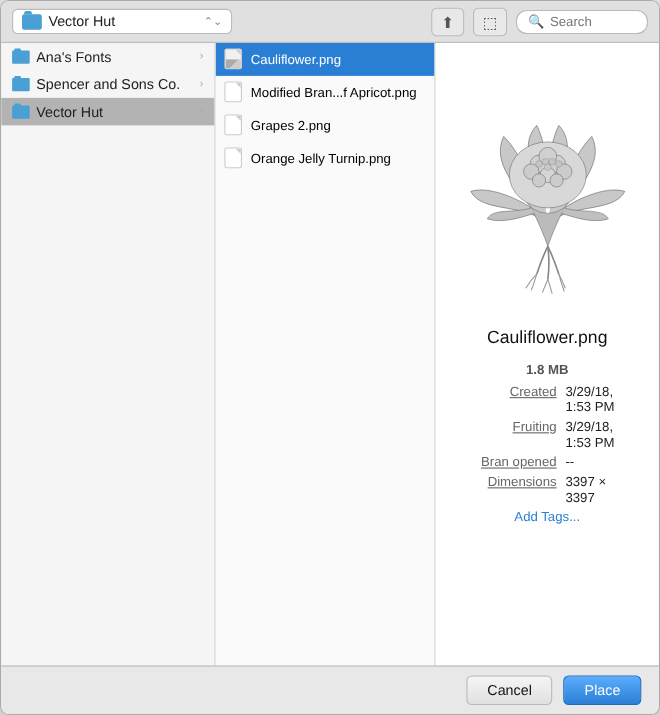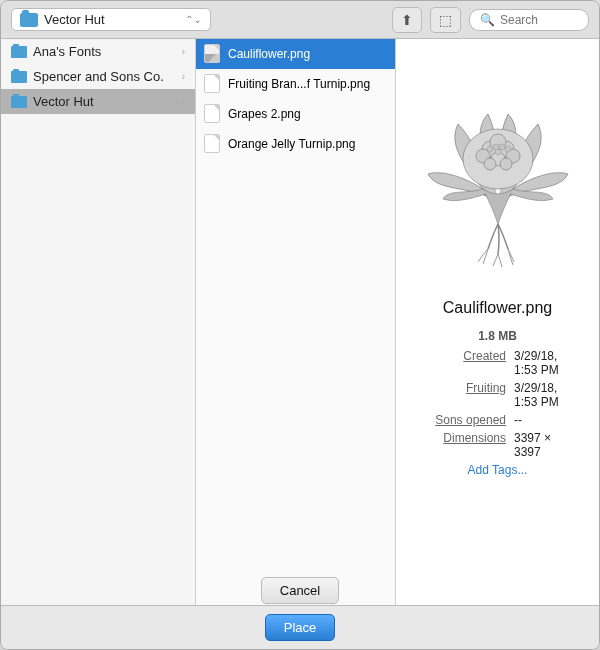--- a/index.html
+++ b/index.html
@@ -306,21 +306,20 @@
     .bottom-bar {
       display: flex;
       justify-content: flex-end;
       align-items: center;
       padding: 8px 16px;
       gap: 10px;
       background: #e8e8e8;
       border-top: 1px solid #bbb;
       flex-shrink: 0;
       height: 44px;
-      flex-direction: column;
     }
     .btn-cancel {
       background: linear-gradient(180deg, #f5f5f5, #e0e0e0);
       border: 1px solid #bbb;
       border-radius: 5px;
       padding: 5px 18px;
       font-size: 13px;
       cursor: pointer;
       color: #111;
     }
@@ -379,21 +378,21 @@
         <div class="file-icon-img">
           <div class="mountain-shape"></div>
         </div>
       </div>
       <span class="file-name">Cauliflower.png</span>
     </div>
     <div class="file-item">
       <div class="file-icon">
         <div class="file-icon-png"></div>
       </div>
-      <span class="file-name">Fruiting Bran...f Turnip.png</span>
+      <span class="file-name">Modified Bran...f Apricot.png</span>
     </div>
     <div class="file-item">
       <div class="file-icon">
         <div class="file-icon-png"></div>
       </div>
       <span class="file-name">Grapes 2.png</span>
     </div>
     <div class="file-item">
       <div class="file-icon">
         <div class="file-icon-png"></div>
@@ -452,21 +451,21 @@
       <div class="meta-size">1.8 MB</div>
       <div class="meta-row">
         <span class="meta-label">Created</span>
         <span class="meta-value">3/29/18, 1:53 PM</span>
       </div>
       <div class="meta-row">
         <span class="meta-label">Fruiting</span>
         <span class="meta-value">3/29/18, 1:53 PM</span>
       </div>
       <div class="meta-row">
-        <span class="meta-label">Sons opened</span>
+        <span class="meta-label">Bran opened</span>
         <span class="meta-value">--</span>
       </div>
       <div class="meta-row">
         <span class="meta-label">Dimensions</span>
         <span class="meta-value">3397 × 3397</span>
       </div>
       <div class="add-tags-link">Add Tags...</div>
     </div>
   </div>
 </div>

